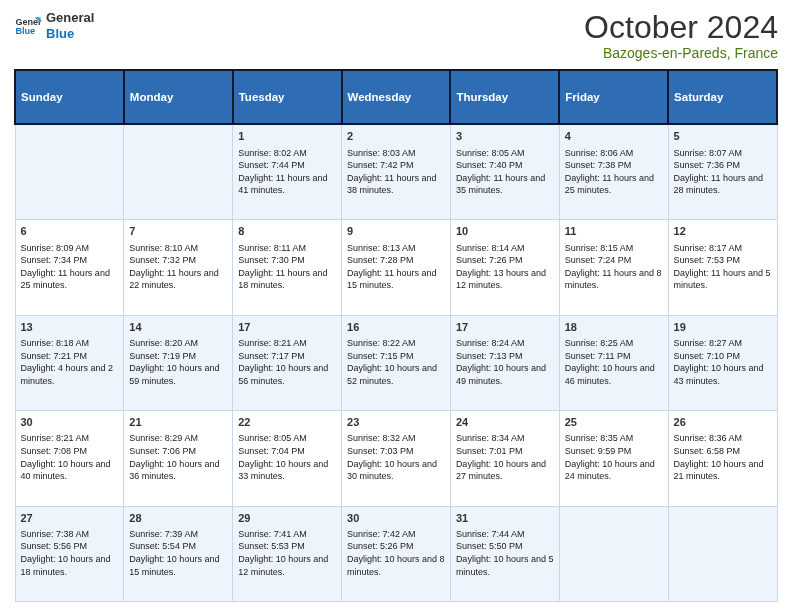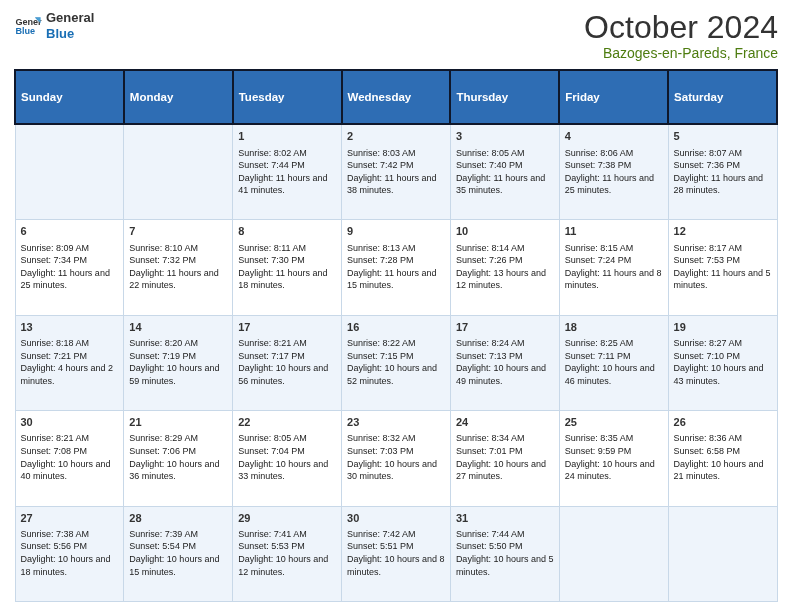--- a/index.html
+++ b/index.html
@@ -308,21 +308,21 @@
           </td>
           <td>
             <span class="day-num">29</span>
             <div class="day-info">Sunrise: 7:41 AM</div>
             <div class="day-info">Sunset: 5:53 PM</div>
             <div class="day-info">Daylight: 10 hours and 12 minutes.</div>
           </td>
           <td>
             <span class="day-num">30</span>
             <div class="day-info">Sunrise: 7:42 AM</div>
-            <div class="day-info">Sunset: 5:51 PM</div>
+            <div class="day-info">Sunset: 5:26 PM</div>
             <div class="day-info">Daylight: 10 hours and 8 minutes.</div>
           </td>
           <td>
             <span class="day-num">31</span>
             <div class="day-info">Sunrise: 7:44 AM</div>
             <div class="day-info">Sunset: 5:50 PM</div>
             <div class="day-info">Daylight: 10 hours and 5 minutes.</div>
           </td>
           <td></td>
           <td></td>

